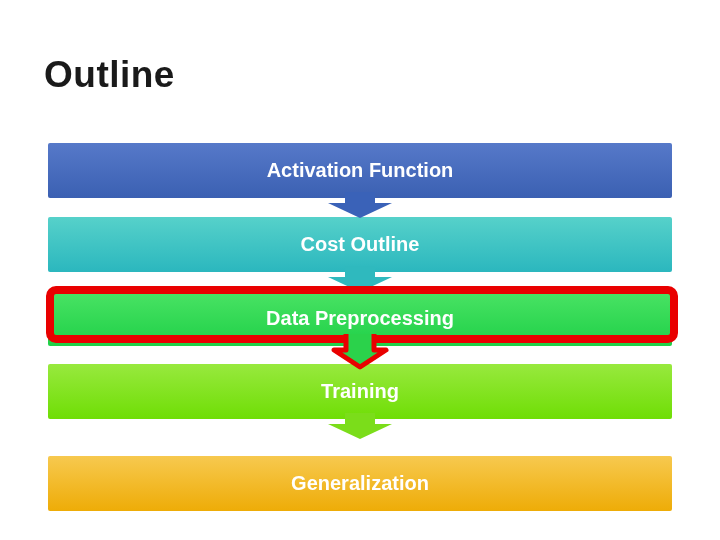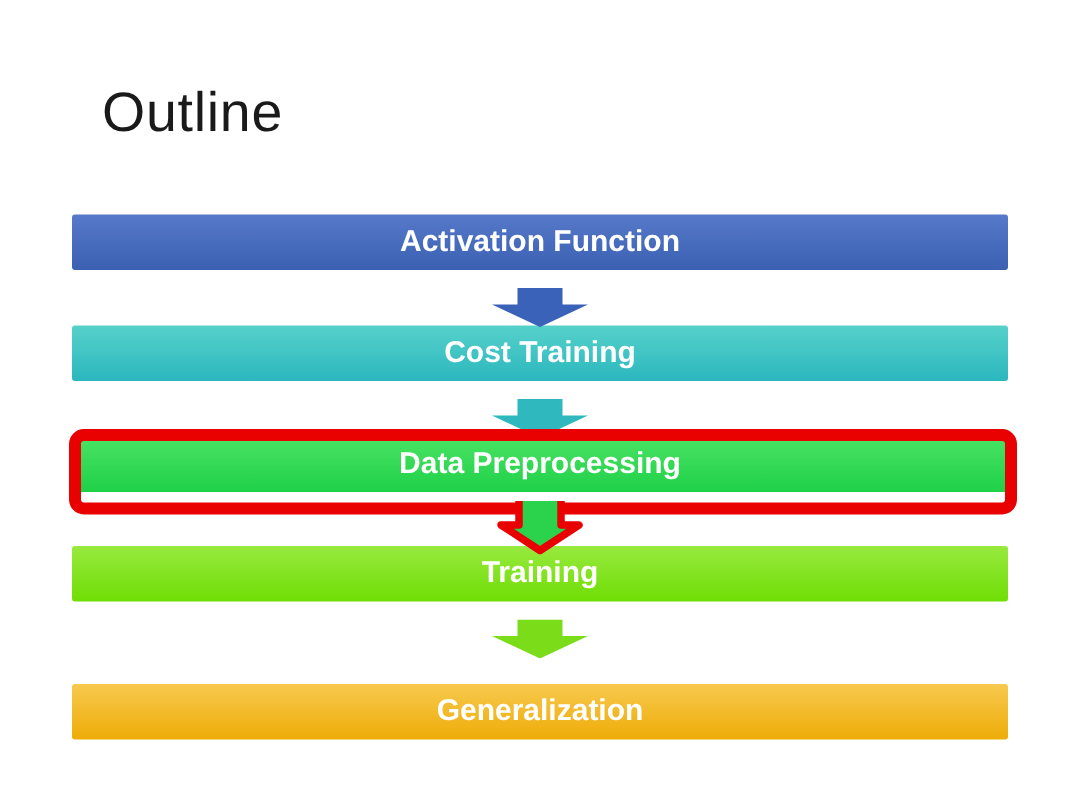--- a/index.html
+++ b/index.html
@@ -1,26 +1,26 @@
 <!DOCTYPE html>
 <html><head>
 <meta charset="utf-8">
 <style>
   html,body{margin:0;padding:0;background:#ffffff;}
   .slide{
     position:relative;width:720px;height:540px;background:#ffffff;
     font-family:"Liberation Sans", sans-serif;overflow:hidden;
   }
   .title{
-    position:absolute;left:68px;top:56px;
-    font-size:37px;font-weight:400;letter-spacing:0.5px;color:#1a1a1a;
+    position:absolute;left:44px;top:56px;
+    font-size:37px;font-weight:700;letter-spacing:0.5px;color:#1a1a1a;
     line-height:1.0;
   }
   .step{
-    position:absolute;left:48px;width:624px;height:37px;
+    position:absolute;left:48px;width:624px;height:55px;
     border-radius:2px;display:flex;align-items:center;justify-content:center;
     font-size:20px;font-weight:700;color:#ffffff;z-index:1;
   }
   .step-0{top:143px}
   .step-1{top:217px}
   .step-2{top:291px}
   .step-3{top:364px}
   .step-4{top:456px}
   .arrow{position:absolute;left:328px;width:64px;height:26px;z-index:2;}
   .arrow-0{top:192px}
@@ -46,21 +46,21 @@
       <span>Activation Function</span>
     </div>
 
     <div class="arrow arrow-0">
       <svg width="64" height="26" viewBox="0 0 64 26">
         <polygon points="17,0 47,0 47,11 64,11 32,26 0,11 17,11" fill="#3a62b8"></polygon>
       </svg>
     </div>
 
     <div class="step step-1" style="background: linear-gradient(rgb(86, 209, 202), rgb(43, 183, 190)); color: rgb(255, 255, 255);">
-      <span>Cost Training</span>
+      <span>Cost Outline</span>
     </div>
 
     <div class="arrow arrow-1">
       <svg width="64" height="26" viewBox="0 0 64 26">
         <polygon points="17,0 47,0 47,11 64,11 32,26 0,11 17,11" fill="#2fb9be"></polygon>
       </svg>
     </div>
 
     <div class="step step-2" style="background: linear-gradient(rgb(74, 227, 100), rgb(31, 208, 72)); color: rgb(255, 255, 255);">
       <span>Data Preprocessing</span>

